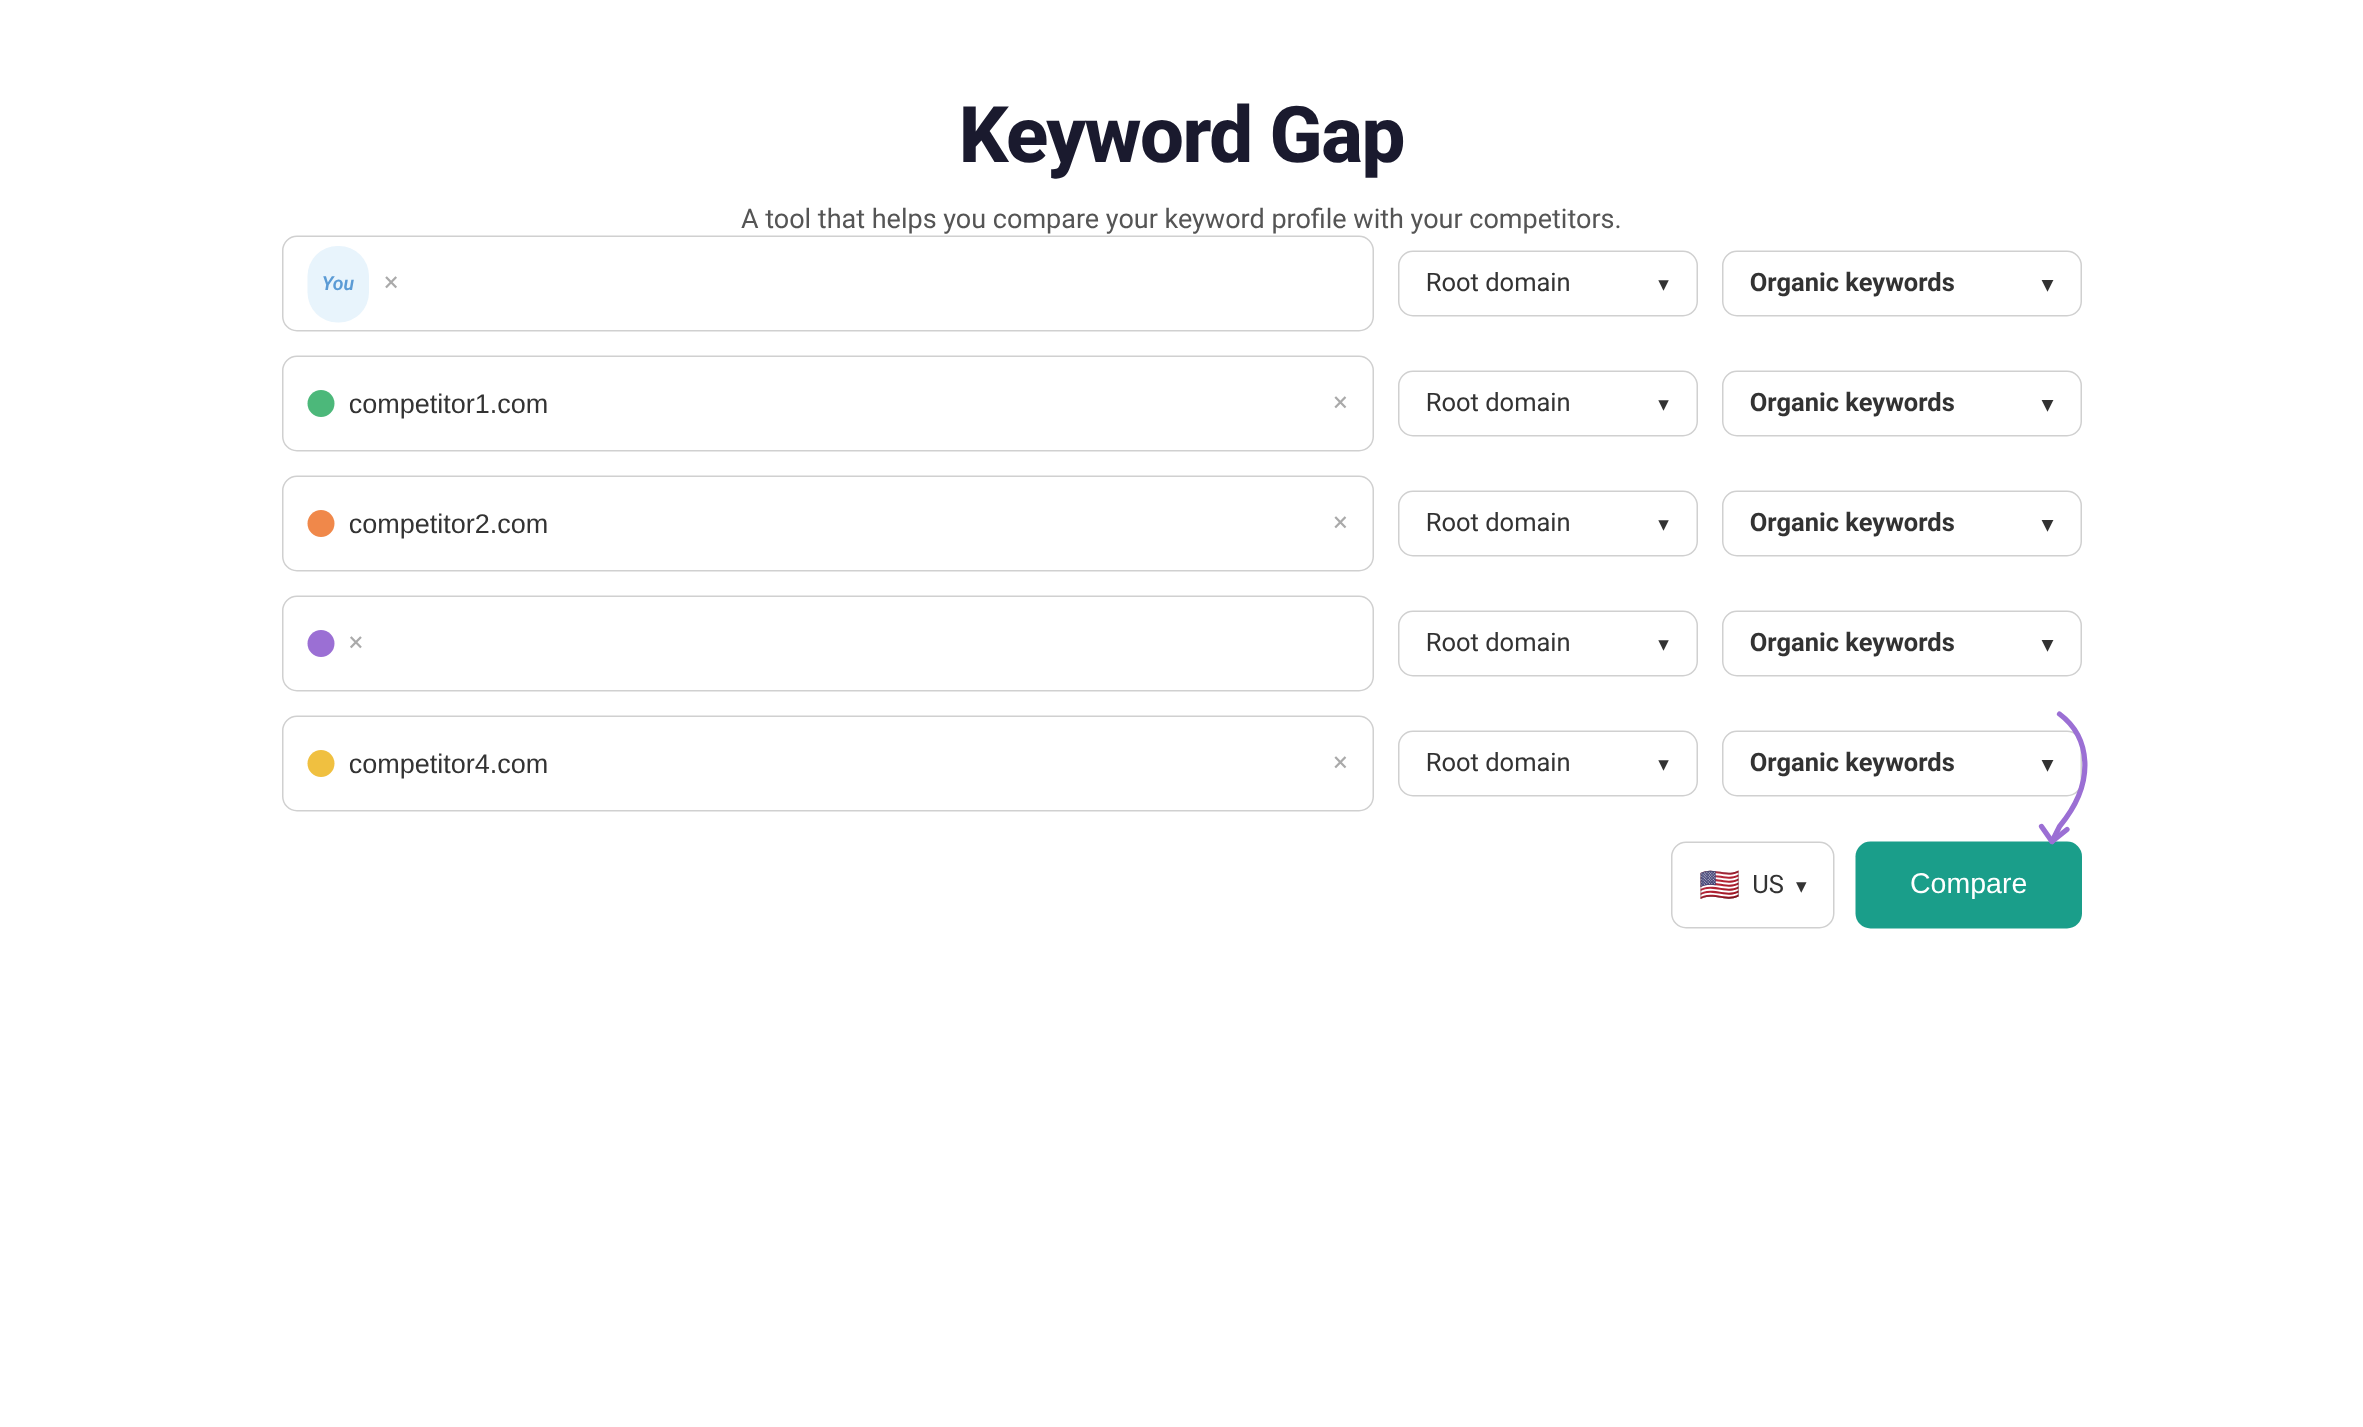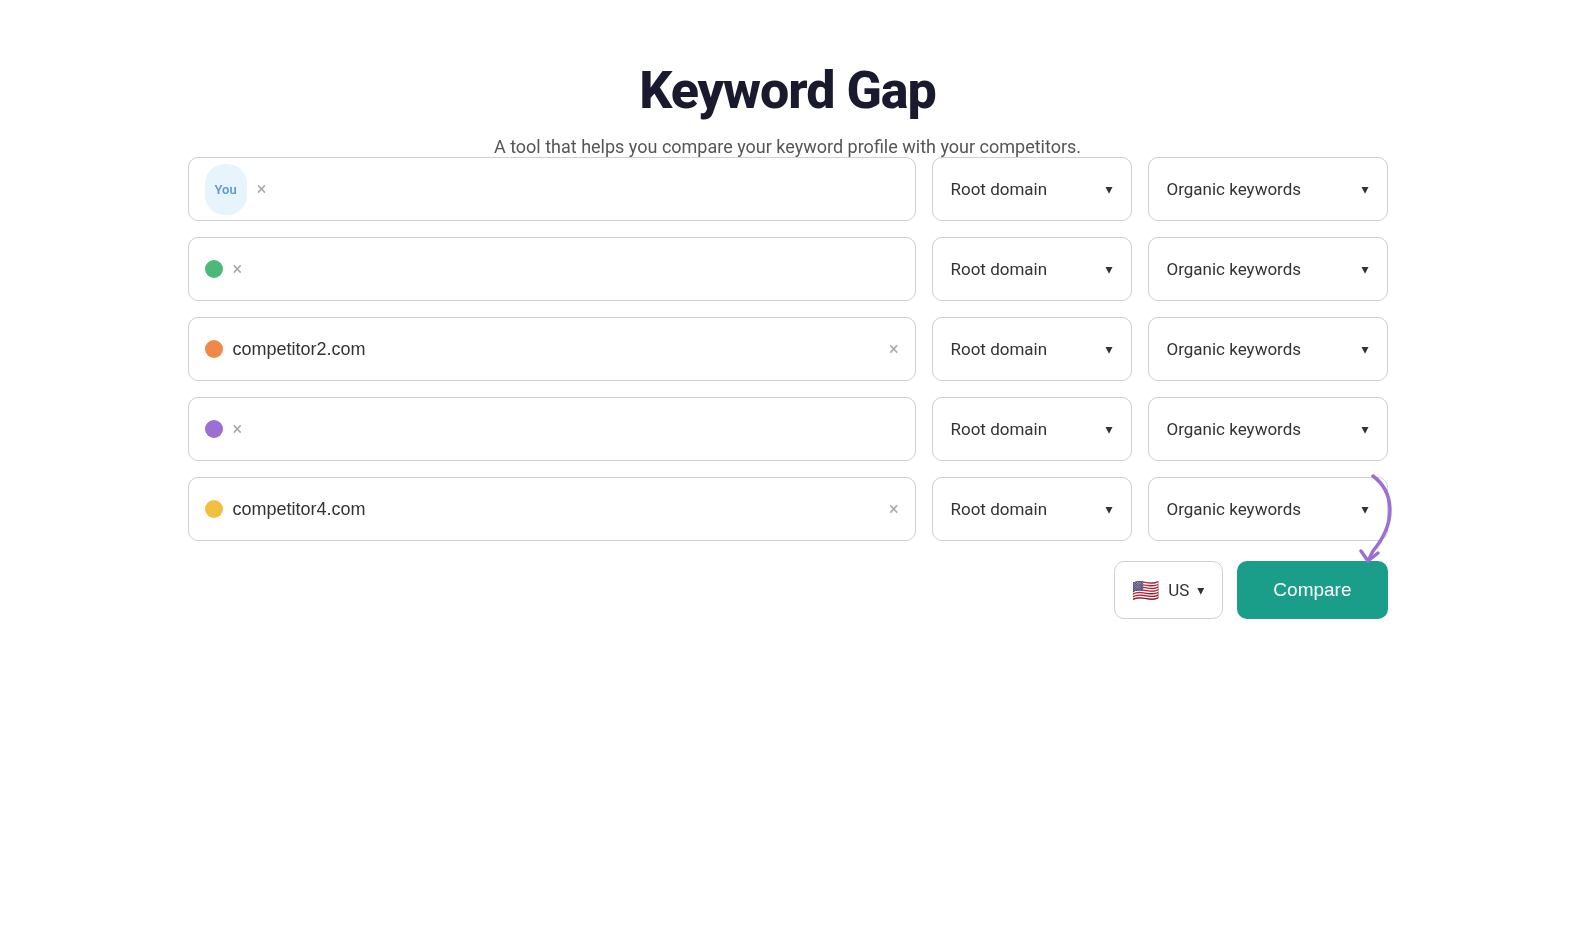--- a/index.html
+++ b/index.html
@@ -66,20 +66,21 @@
     }
 
     .you-badge {
       background: #e8f4fc;
       color: #5b9bd5;
       font-size: 13px;
       font-weight: 600;
       padding: 18px 10px;
       border-radius: 20px;
       white-space: nowrap;
+      font-style: italic;
     }
 
     .dot {
       width: 18px;
       height: 18px;
       border-radius: 50%;
       flex-shrink: 0;
     }
 
     .domain-input {
@@ -98,37 +99,38 @@
       line-height: 1;
     }
 
     .dropdown {
       display: flex;
       align-items: center;
       justify-content: space-between;
       border: 1.5px solid #d0d0d0;
       border-radius: 10px;
       padding: 0 18px;
-      height: 64px;
+      height: 44px;
       background: #fff;
       cursor: pointer;
       gap: 10px;
       white-space: nowrap;
     }
 
     .dropdown-root {
       width: 200px;
       font-size: 17px;
       color: #333;
     }
 
     .dropdown-keywords {
       width: 240px;
       font-size: 17px;
       color: #333;
+      font-weight: bold;
     }
 
     .dropdown-chevron {
       font-size: 14px;
       color: #333;
     }
 
     .bottom-row {
       display: flex;
       justify-content: flex-end;
@@ -187,20 +189,21 @@
           <span class="dropdown-chevron">▾</span>
         </div>
         <div class="dropdown dropdown-keywords">
           <span>Organic keywords</span>
           <span class="dropdown-chevron">▾</span>
         </div>
       </div>
       <div class="row">
         <div class="domain-input-wrapper">
           <span class="dot" style="background: rgb(76, 184, 122);"></span>
+          <input type="text" class="domain-input" placeholder="competitor1.com" value="competitor1.com" style="">
           <span class="clear-icon">×</span>
         </div>
         <div class="dropdown dropdown-root">
           <span>Root domain</span>
           <span class="dropdown-chevron">▾</span>
         </div>
         <div class="dropdown dropdown-keywords">
           <span>Organic keywords</span>
           <span class="dropdown-chevron">▾</span>
         </div>

